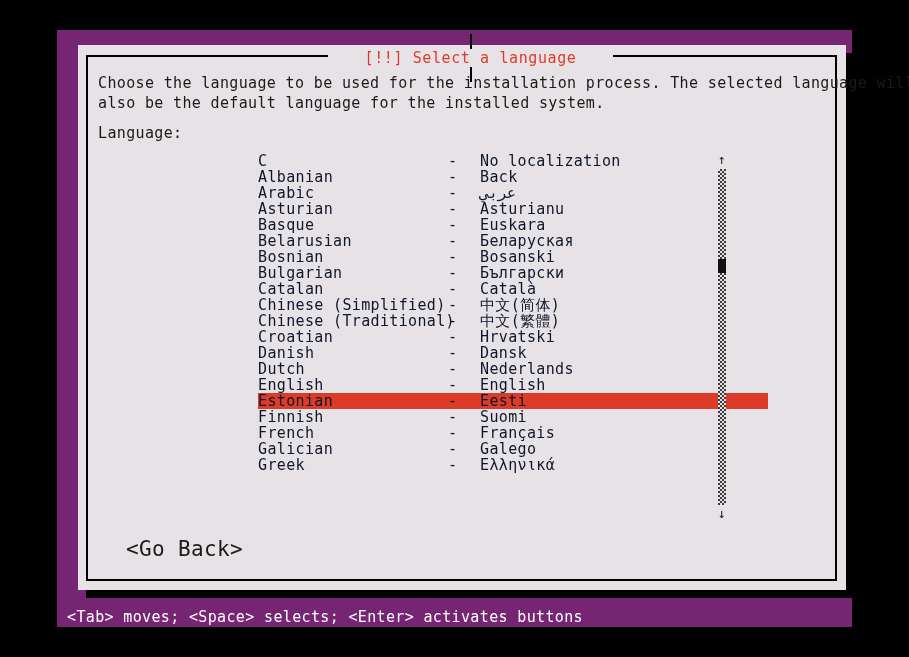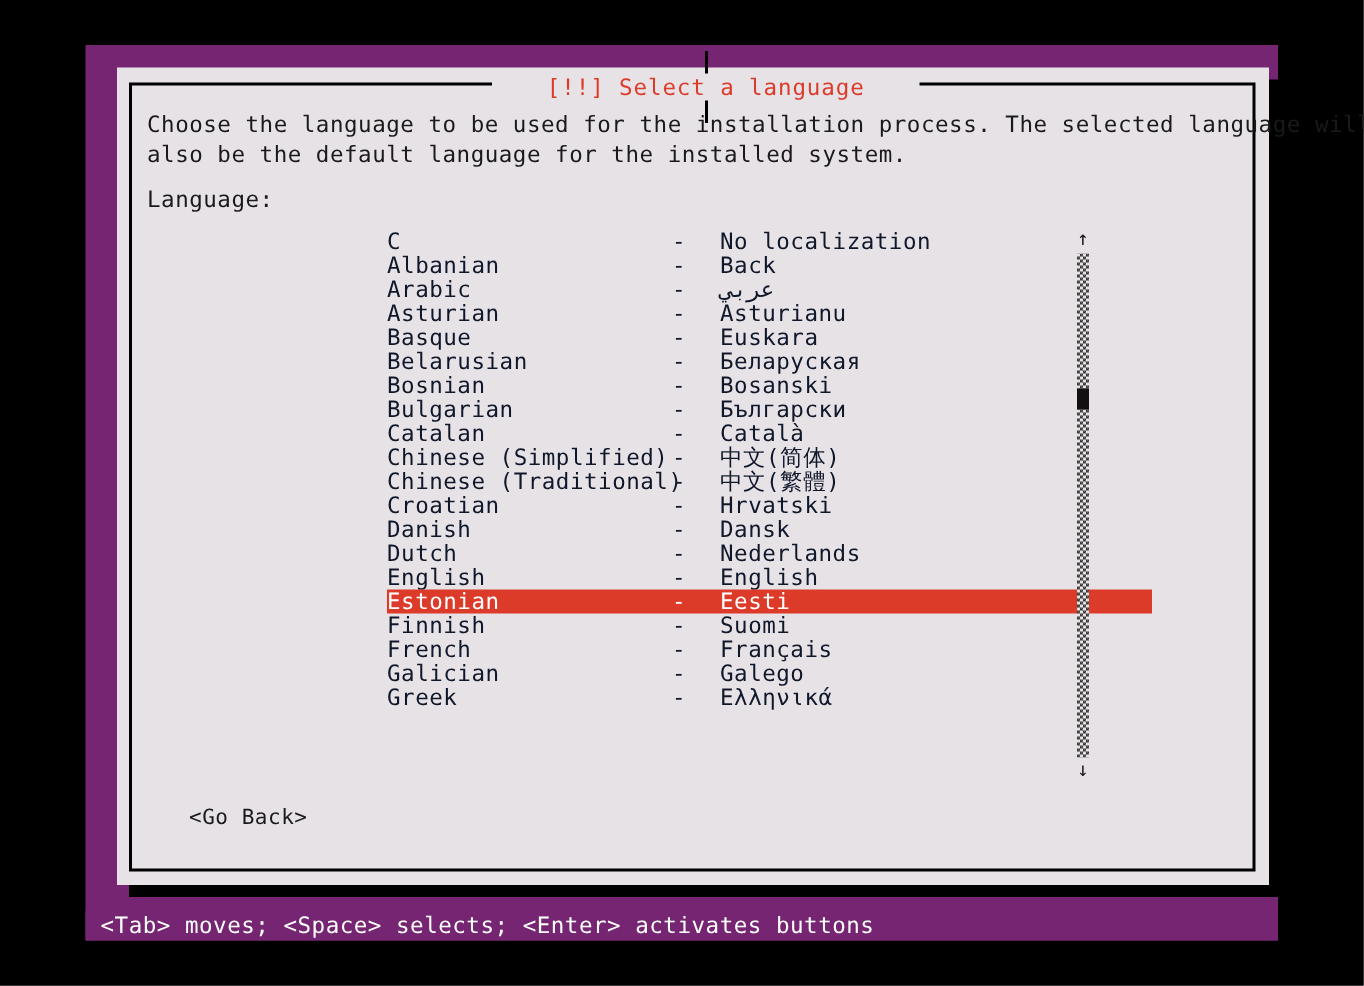--- a/index.html
+++ b/index.html
@@ -115,21 +115,21 @@
     height: 16px;
     line-height: 16px;
     font-size: 15px;
     color: #0f172a;
     white-space: pre;
     position: relative;
     letter-spacing: 0.35px;
   }
   .lang-row.selected {
     background: #dd3b2a;
-    color: #ffffff;
+    color: #0f172a;
   }
   .lang-name {
     display: inline-block;
     width: 190px;
     white-space: pre;
   }
   .lang-dash {
     display: inline-block;
     width: 32px;
     white-space: pre;
@@ -180,21 +180,21 @@
     top: 100px;
     height: 14px;
     background: #111111;
   }
 
   
   #go-back {
     position: absolute;
     left: 48px;
     top: 492px;
-    font-size: 14px;
+    font-size: 21px;
     color: #1a1a1a;
     white-space: pre;
     letter-spacing: 0.35px;
   }
 
   
   #status-bar {
     position: absolute;
     left: 57px;
     top: 607px;

